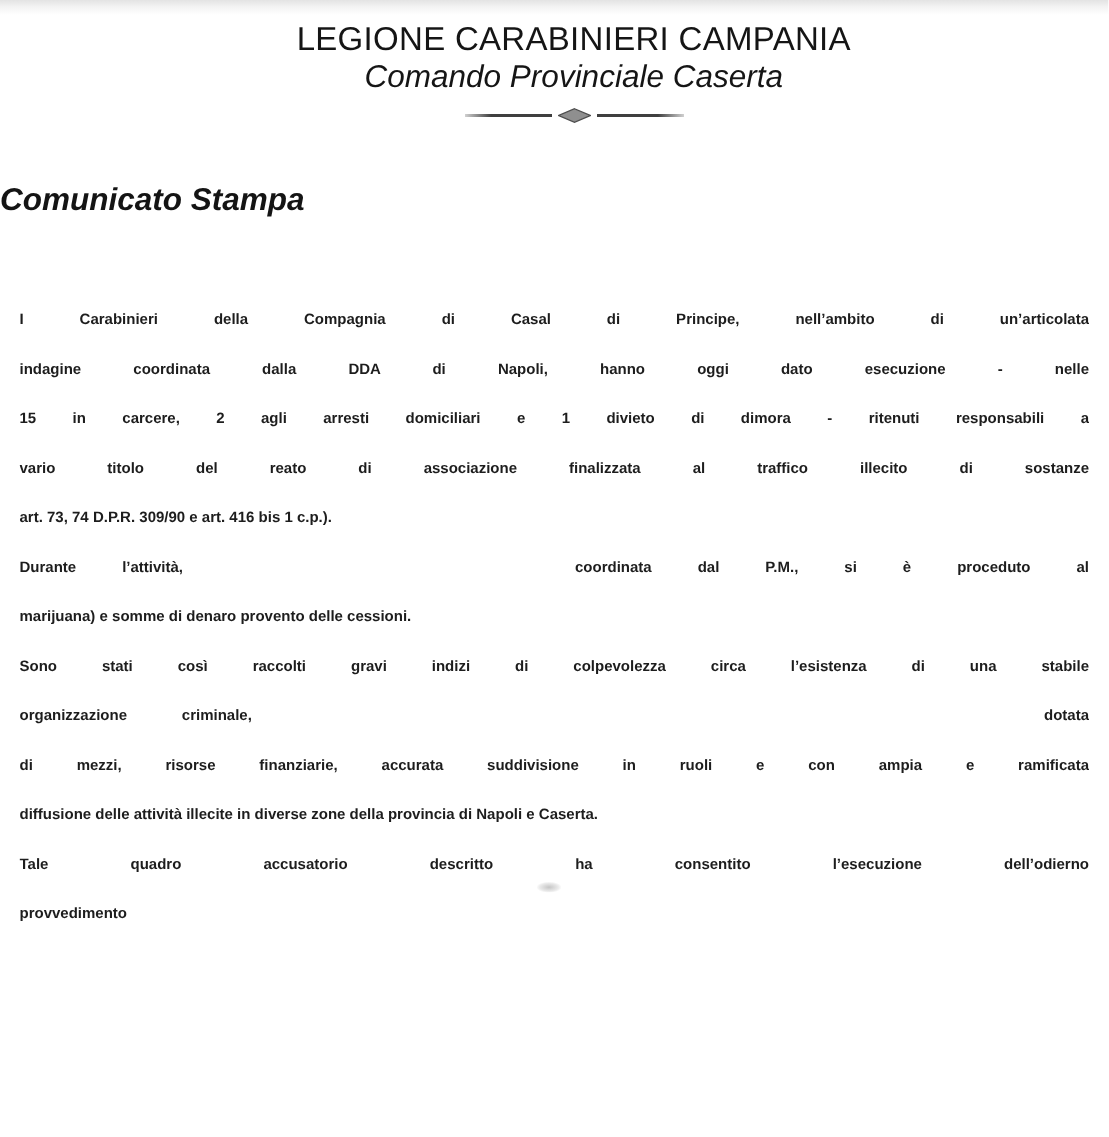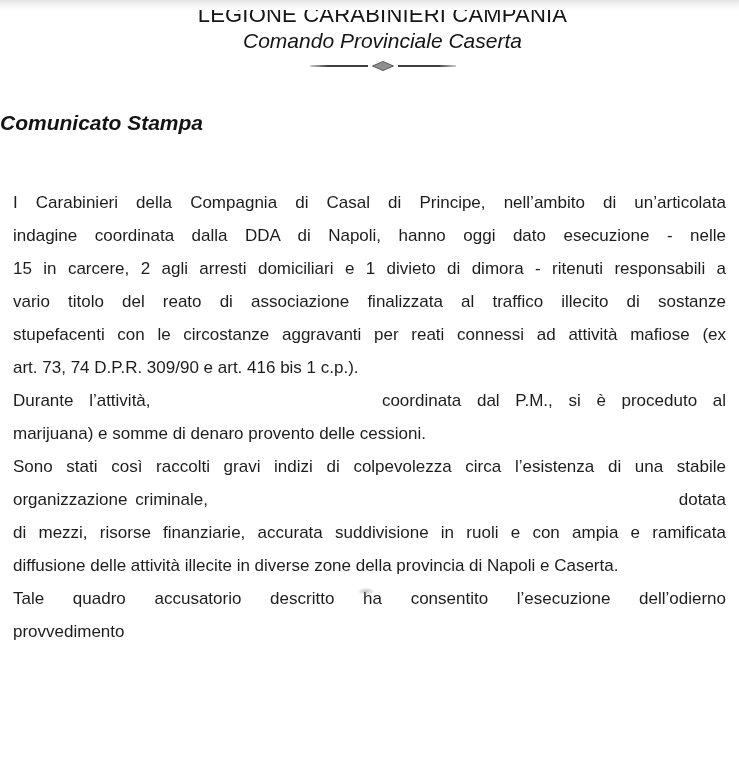--- a/index.html
+++ b/index.html
@@ -8,21 +8,21 @@
     background: #ffffff;
     font-family: "Liberation Sans", sans-serif;
     color: #1d1d1d;
     overflow: hidden;
     position: relative;
   }
   .top-shadow {
     position: absolute; top: 0; left: 0; right: 0; height: 10px;
     background: linear-gradient(to bottom, #e3e3e3 0%, #f3f3f3 45%, #ffffff 100%);
   }
-  header { margin-top: 2px; text-align: center; padding-left: 26px; }
+  header { margin-top: 13px; text-align: center; padding-left: 26px; }
   .h1 {
     font-size: 22px; line-height: 26px; letter-spacing: 0.2px;
     color: #151515;
   }
   .h2 {
     font-size: 21px; line-height: 25px;
     color: #151515;
     font-style: italic;
   }
   .divider {
@@ -39,25 +39,26 @@
     margin-top: 38px; text-align: left;
     font-size: 21px; line-height: 27px;
     font-weight: bold; font-style: italic;
     color: #141414;
   }
   main {
     margin-top: 50px;
     padding: 0 13px;
   }
   .line {
-    font-size: 17px; line-height: 33px; height: 33px;
+    font-size: 10px; line-height: 33px; height: 33px;
     overflow: hidden;
     text-align: justify;
     text-align-last: justify;
     white-space: normal;
+    font-weight: bold;
   }
   .line.last {
     text-align: right;
     text-align-last: left;
   }
   .gap { display: inline-block; height: 1px; vertical-align: baseline; }
   .artifact {
     position: absolute; left: 358px; top: 588px;
     width: 16px; height: 7px;
     background: radial-gradient(ellipse at center, rgba(110,110,110,.40) 0%, rgba(140,140,140,.18) 55%, rgba(255,255,255,0) 75%);
@@ -83,21 +84,20 @@
     </div>
   </header>
 
   <div class="doc-title">Comunicato Stampa</div>
 
   <main>
       <div class="line">I Carabinieri della Compagnia di Casal di Principe, nell’ambito di un’articolata</div>
       <div class="line">indagine coordinata dalla DDA di Napoli, hanno oggi dato esecuzione - nelle</div>
       <div class="line">15 in carcere, 2 agli arresti domiciliari e 1 divieto di dimora - ritenuti responsabili a</div>
       <div class="line">vario titolo del reato di associazione finalizzata al traffico illecito di sostanze</div>
-      <div class="line">stupefacenti con le circostanze aggravanti per reati connessi ad attività mafiose (ex</div>
       <div class="line last">art. 73, 74 D.P.R. 309/90 e art. 416 bis 1 c.p.).</div>
       <div class="line"><span>Durante l’attività,</span> <span class="gap" style="width: 200px;"></span> <span>coordinata dal P.M., si è proceduto al</span></div>
       <div class="line last">marijuana) e somme di denaro provento delle cessioni.</div>
       <div class="line">Sono stati così raccolti gravi indizi di colpevolezza circa l’esistenza di una stabile</div>
       <div class="line"><span>organizzazione criminale,</span> <span class="gap" style="width: 455px;"></span> <span>dotata</span></div>
       <div class="line">di mezzi, risorse finanziarie, accurata suddivisione in ruoli e con ampia e ramificata</div>
       <div class="line last">diffusione delle attività illecite in diverse zone della provincia di Napoli e Caserta.</div>
       <div class="line">Tale quadro accusatorio descritto ha consentito l’esecuzione dell’odierno</div>
       <div class="line last">provvedimento</div>
     </main>

